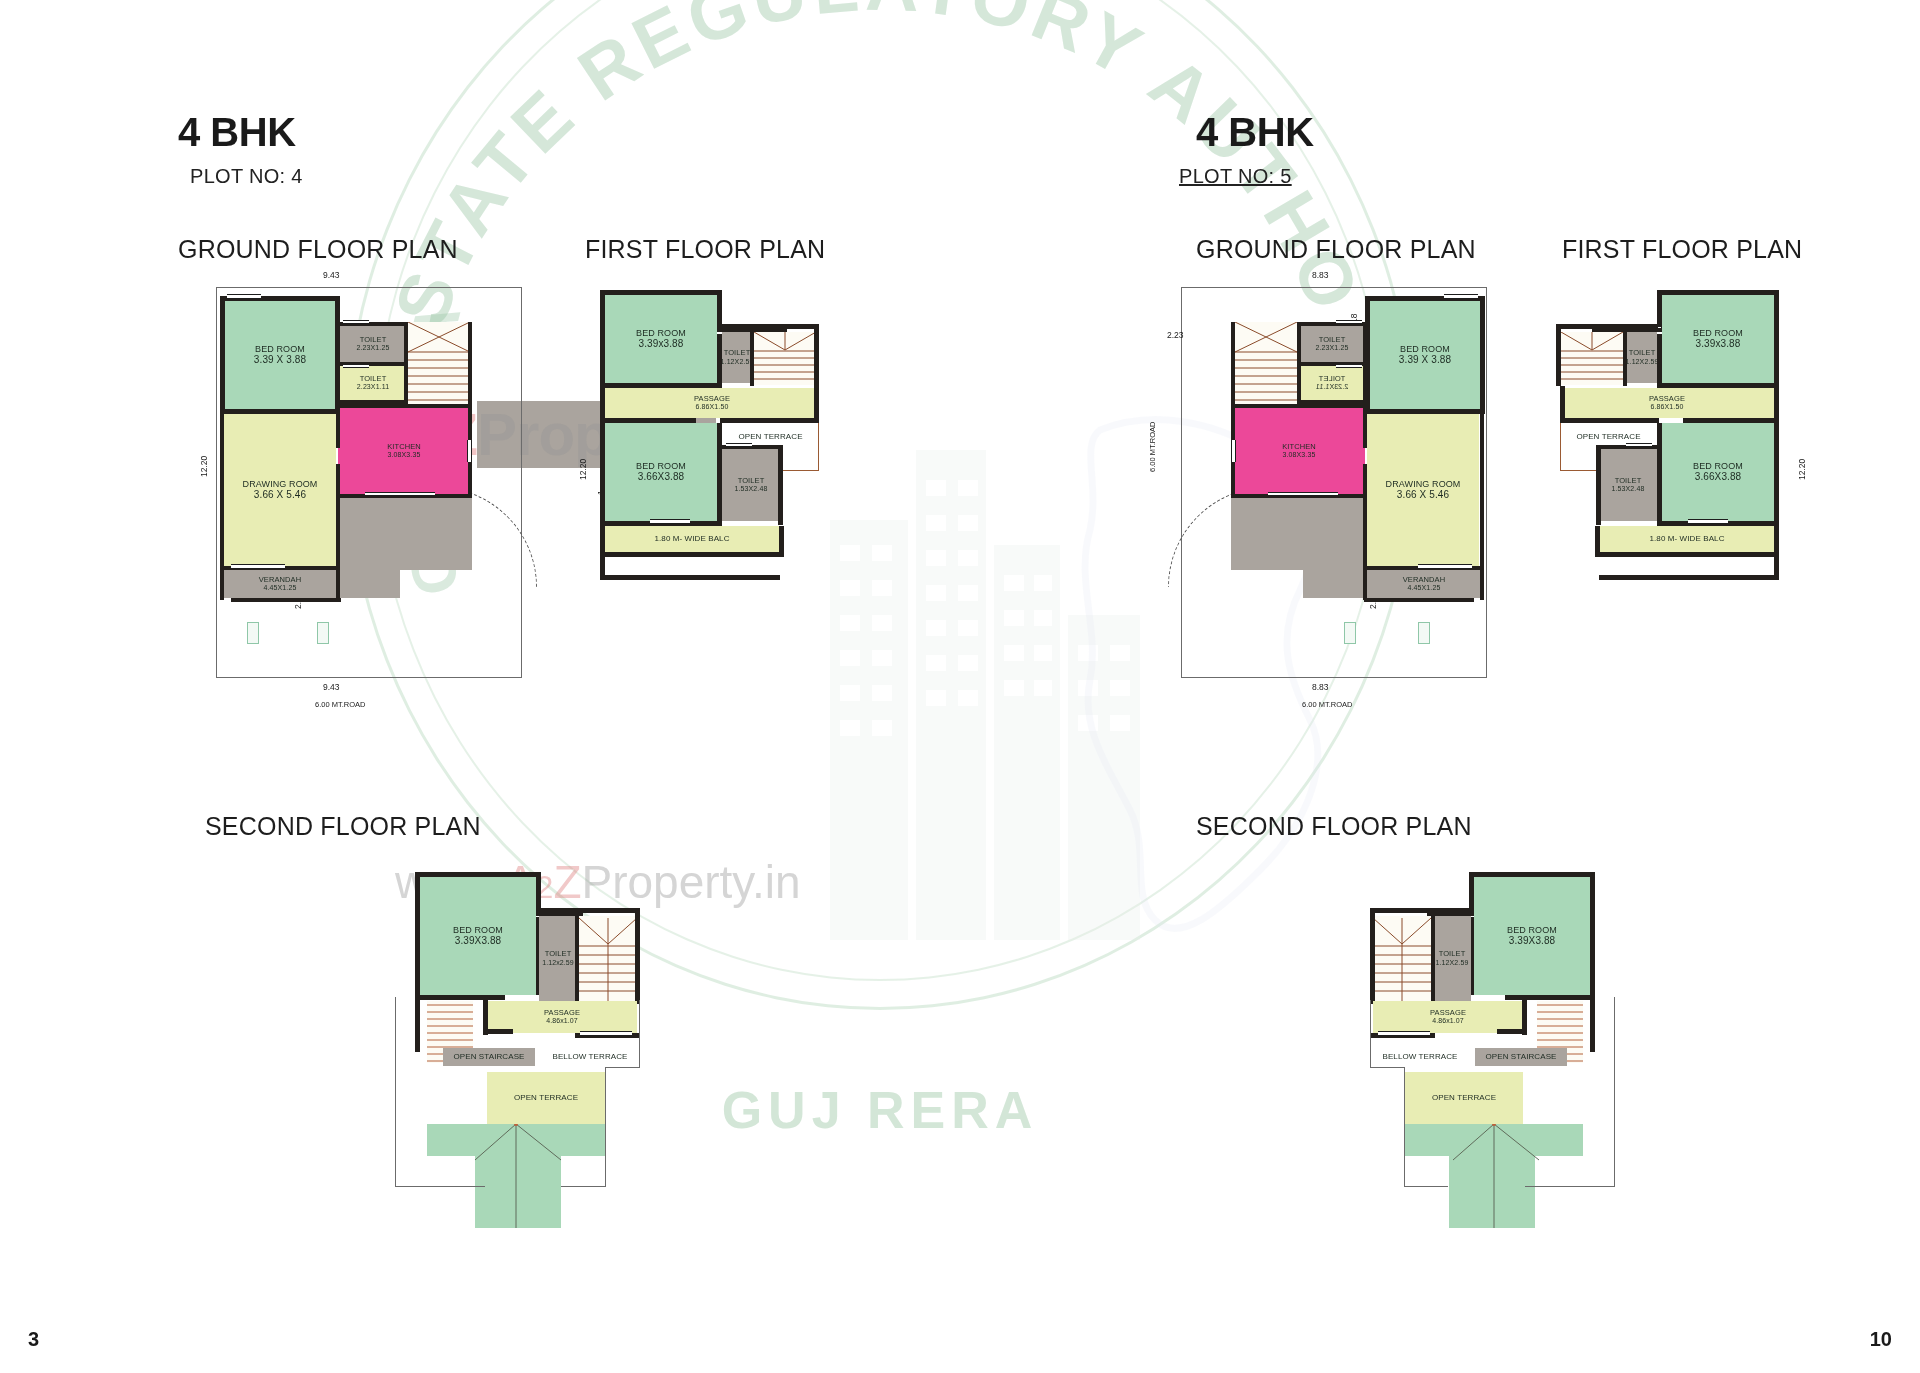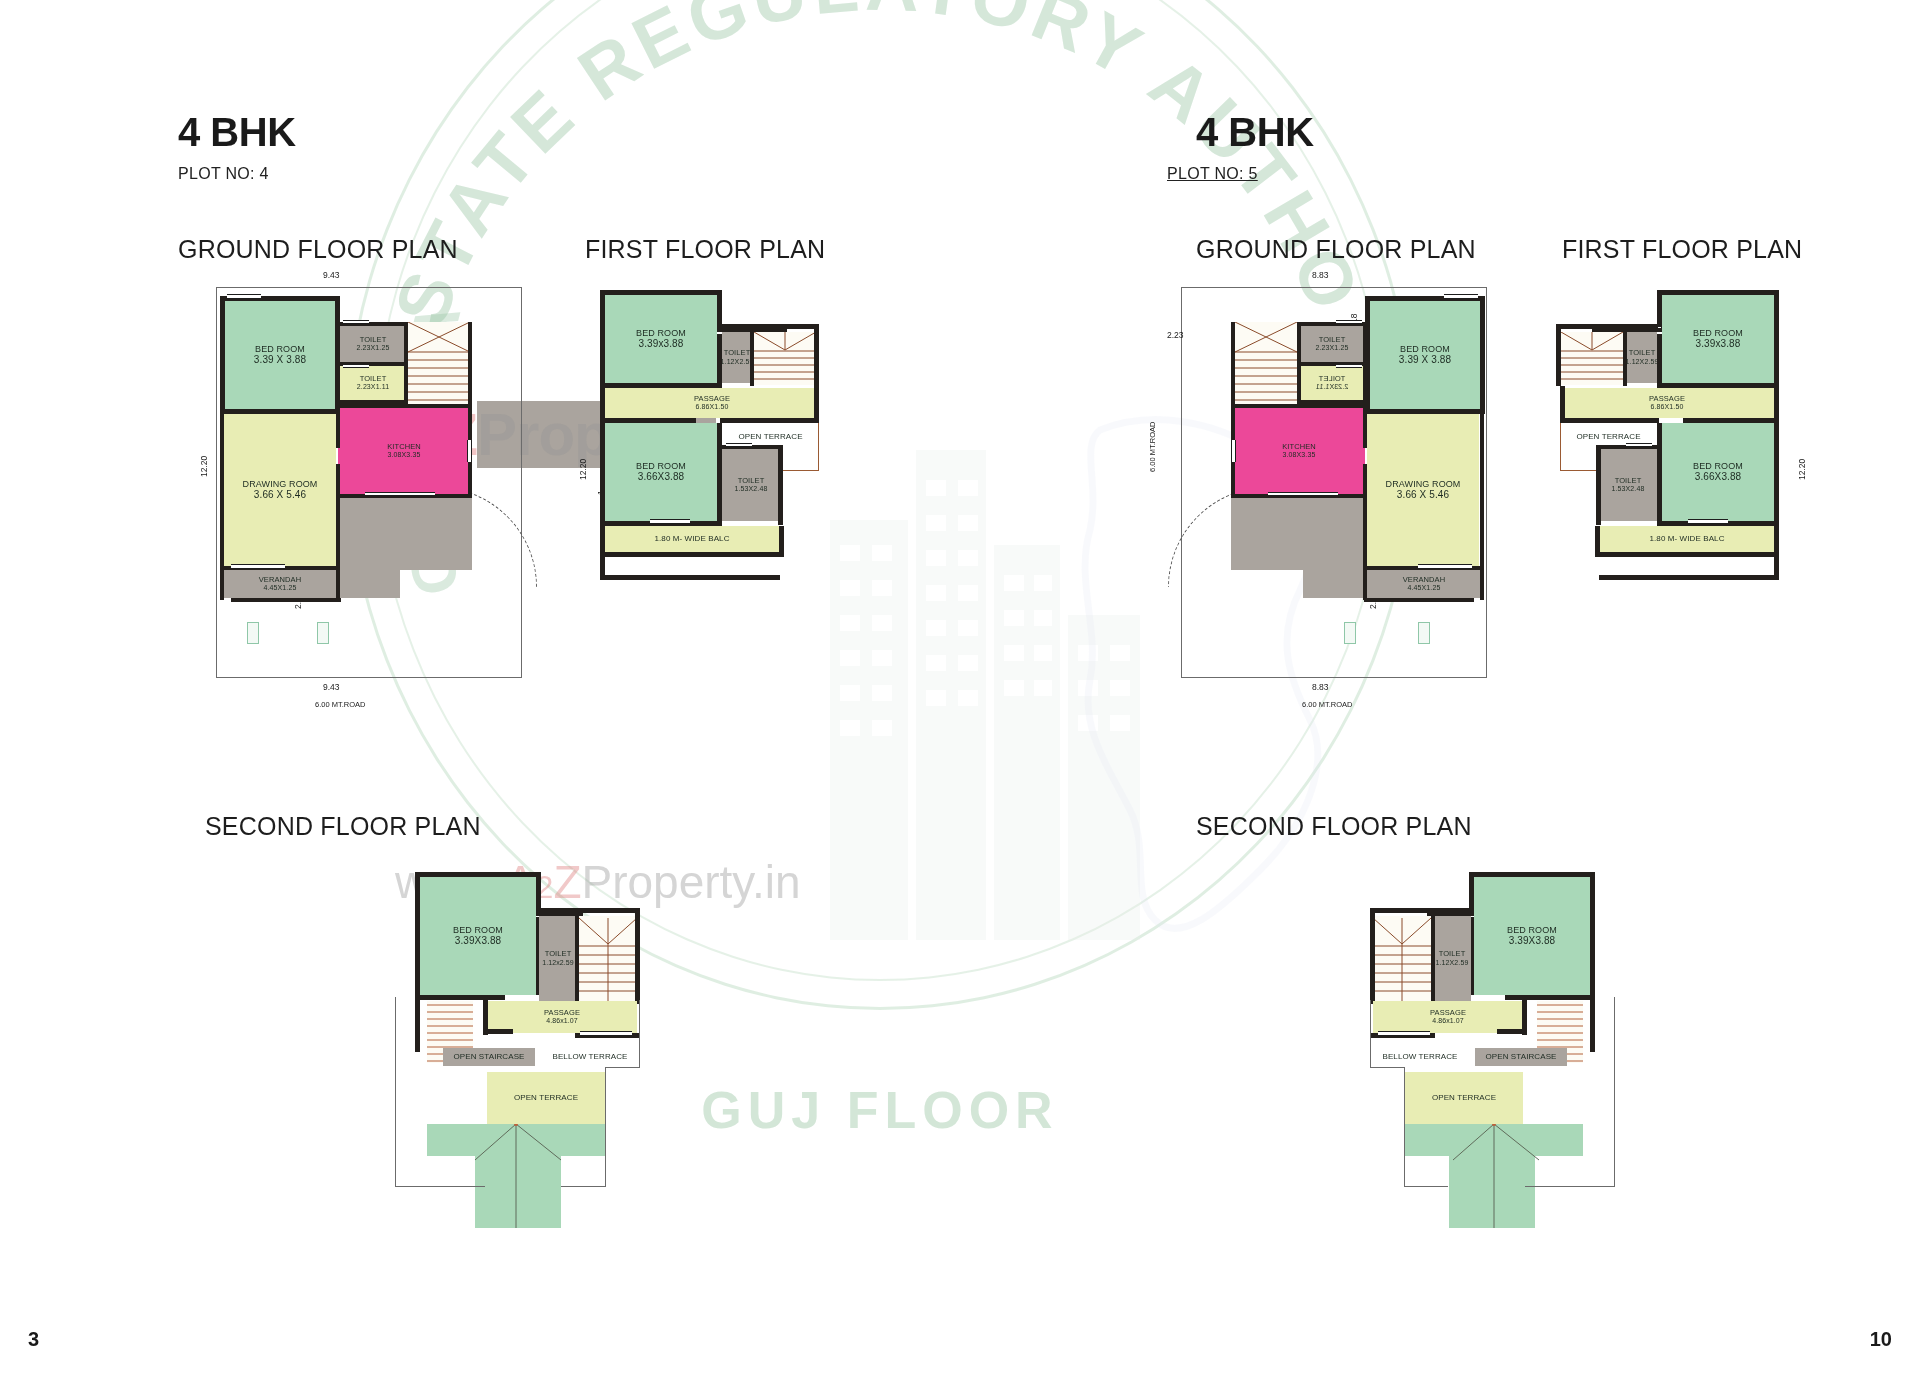--- a/index.html
+++ b/index.html
@@ -48,21 +48,21 @@
   }
   .a2z-url .red { color: rgba(220,120,120,0.40); }
   .map-wm {
     position:absolute; left:1060px; top:400px; width:300px; height:560px;
     opacity:0.22;
   }
   .tower-icon { position:absolute; left:400px; top:405px; opacity:0.5; }
 
   
   .bhk-title { position:absolute; font-size:40px; font-weight:bold; color:#1a1a1a; letter-spacing:-0.5px;}
-  .plot-no   { position:absolute; font-size:16px; color:#222; letter-spacing:0.3px;}
+  .plot-no   { position:absolute; font-size:20px; color:#222; letter-spacing:0.3px;margin-left:12px;}
   .floor-title{ position:absolute; font-size:25px; color:#1d1d1d; letter-spacing:0.2px;}
 
   .page-num { position:absolute; bottom:22px; font-size:20px; font-weight:bold; color:#1a1a1a;}
   .pn-left  { left:28px; }
   .pn-right { right:28px; }
 
   
   .plan { position:absolute; }
   .rm { position:absolute; display:flex; flex-direction:column;
         align-items:center; justify-content:center; text-align:center;
@@ -113,21 +113,21 @@
         </defs>
         <text font-family="Liberation Sans, sans-serif" font-size="74" font-weight="bold" fill="rgba(150,195,160,0.40)" letter-spacing="5">
           <textPath href="#arcTop" startOffset="6%">ESTATE REGULATORY AUTHO</textPath>
         </text>
         <text font-family="Liberation Sans, sans-serif" font-size="62" font-weight="bold" fill="rgba(150,195,160,0.35)" letter-spacing="4">
           <textPath href="#arcLeft" startOffset="4%">GUJARAT REAL</textPath>
         </text>
       </svg>
     </div>
 
-    <div class="rera-center">GUJ FLOOR</div>
+    <div class="rera-center">GUJ RERA</div>
 
     <svg class="bldg-wm" viewBox="0 0 330 610">
       <g fill="#e9eeea">
         <rect x="10" y="190" width="78" height="420"></rect>
         <rect x="96" y="120" width="70" height="490"></rect>
         <rect x="174" y="215" width="66" height="395"></rect>
         <rect x="248" y="285" width="72" height="325"></rect>
       </g>
       <g fill="#ffffff">
         <rect x="20" y="215" width="20" height="16"></rect>

